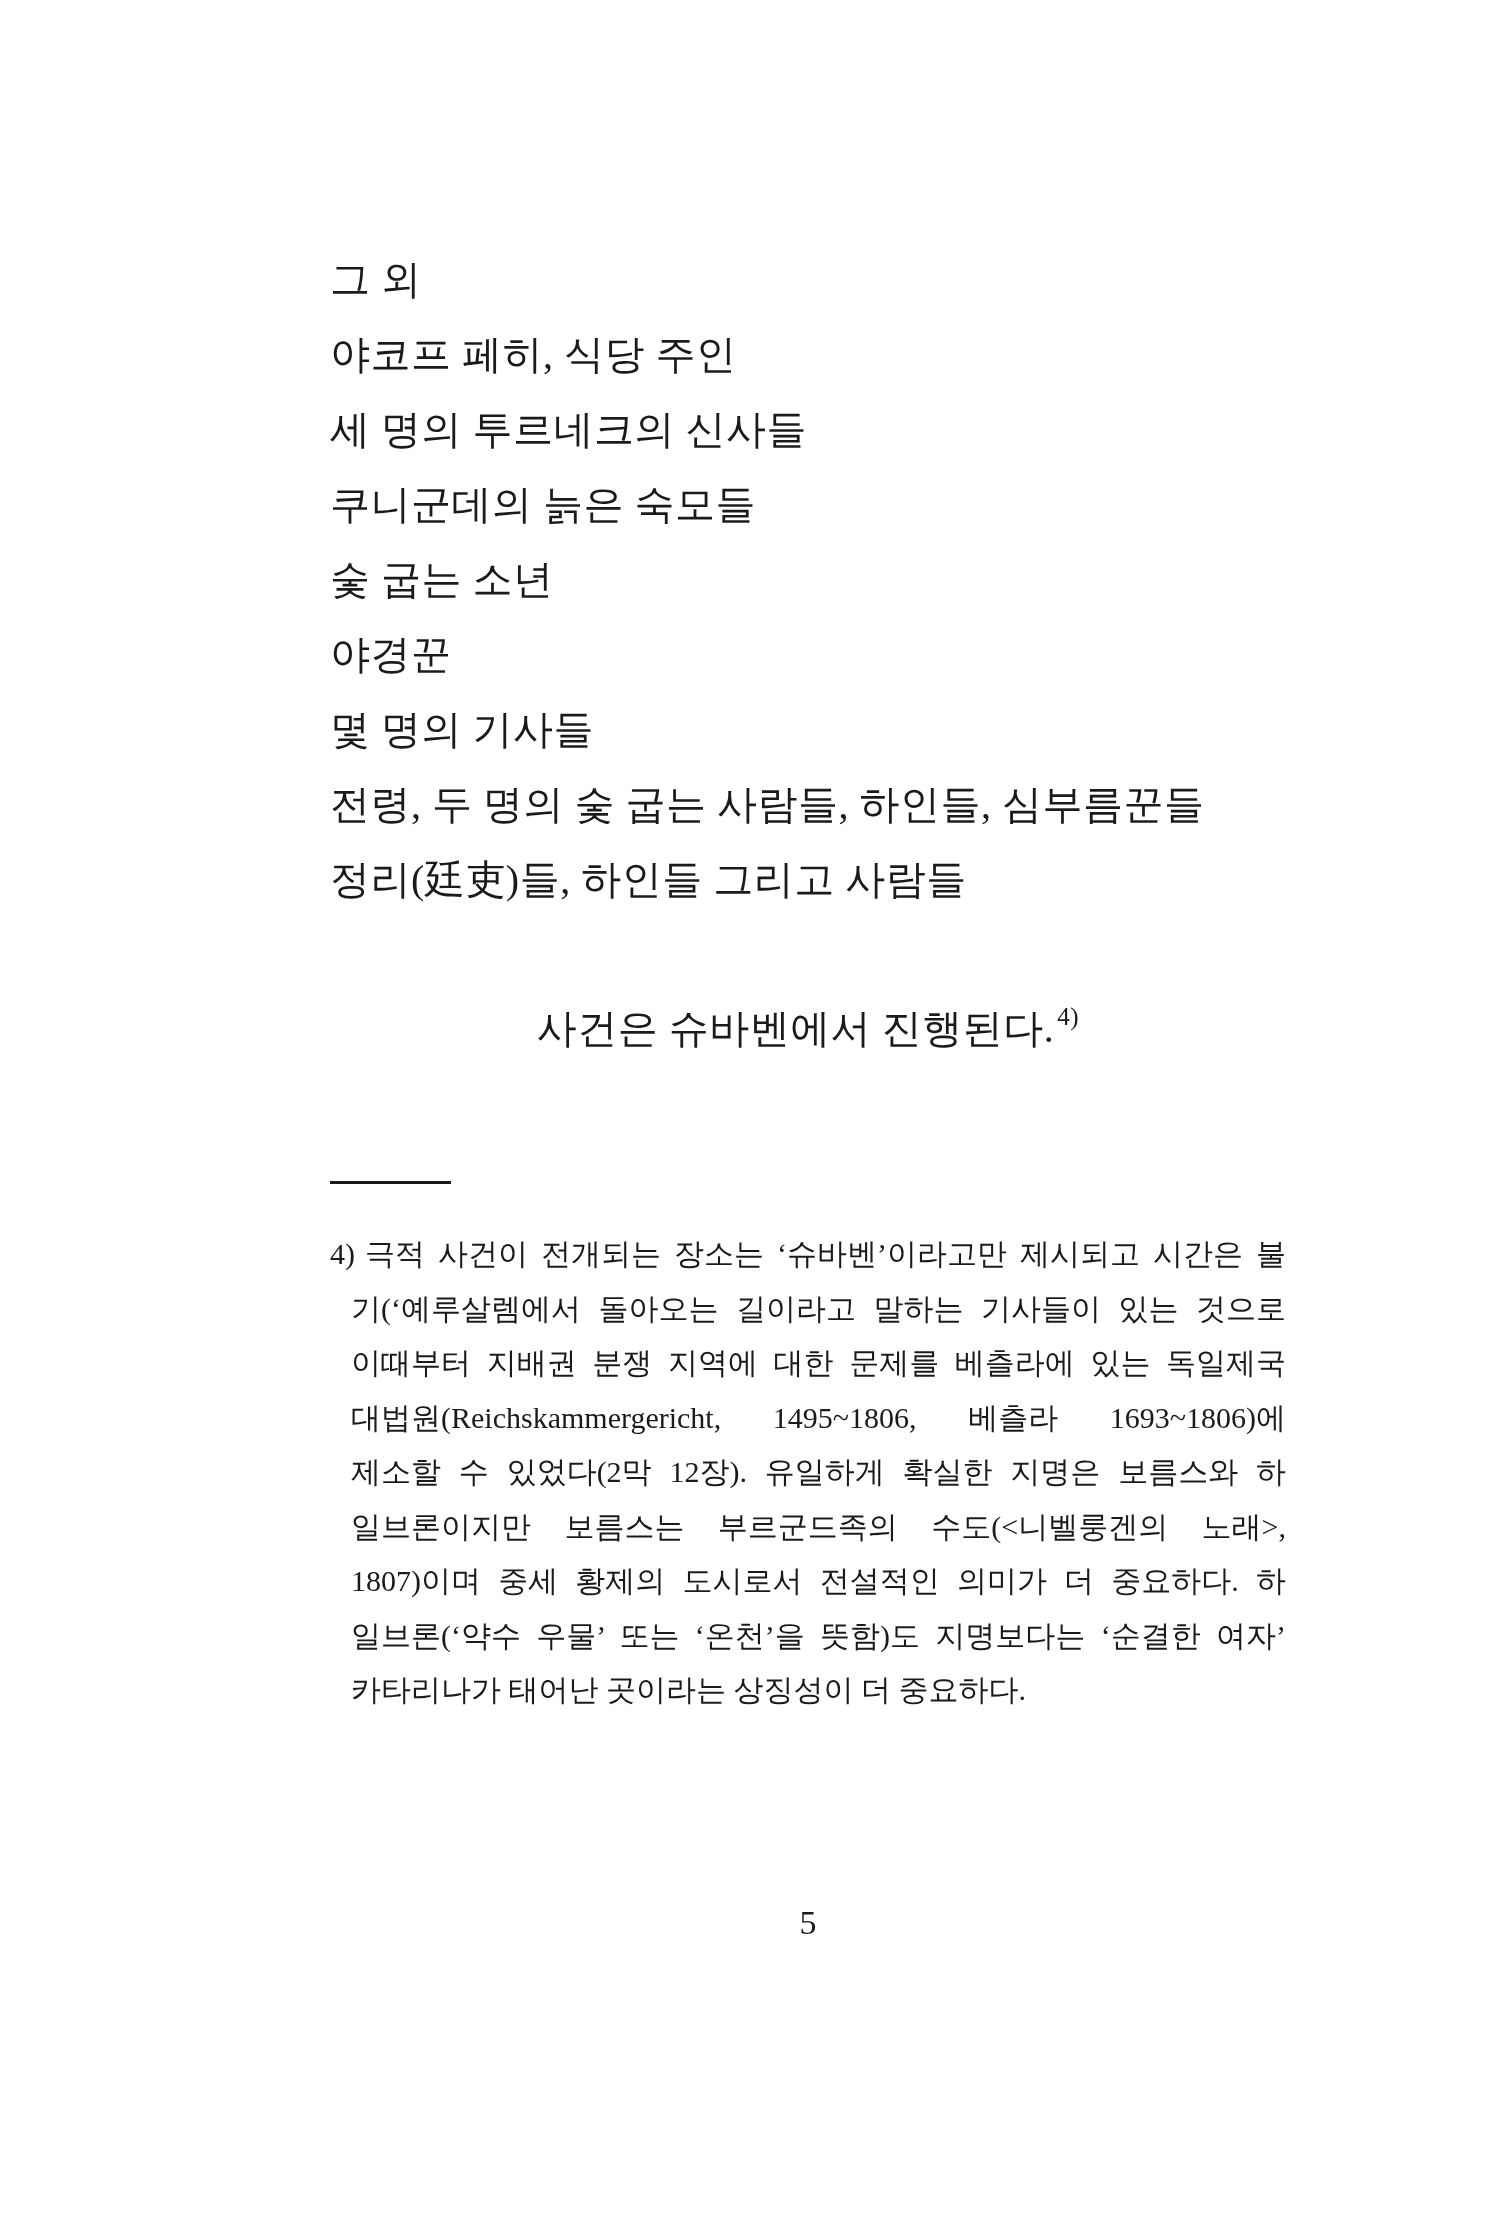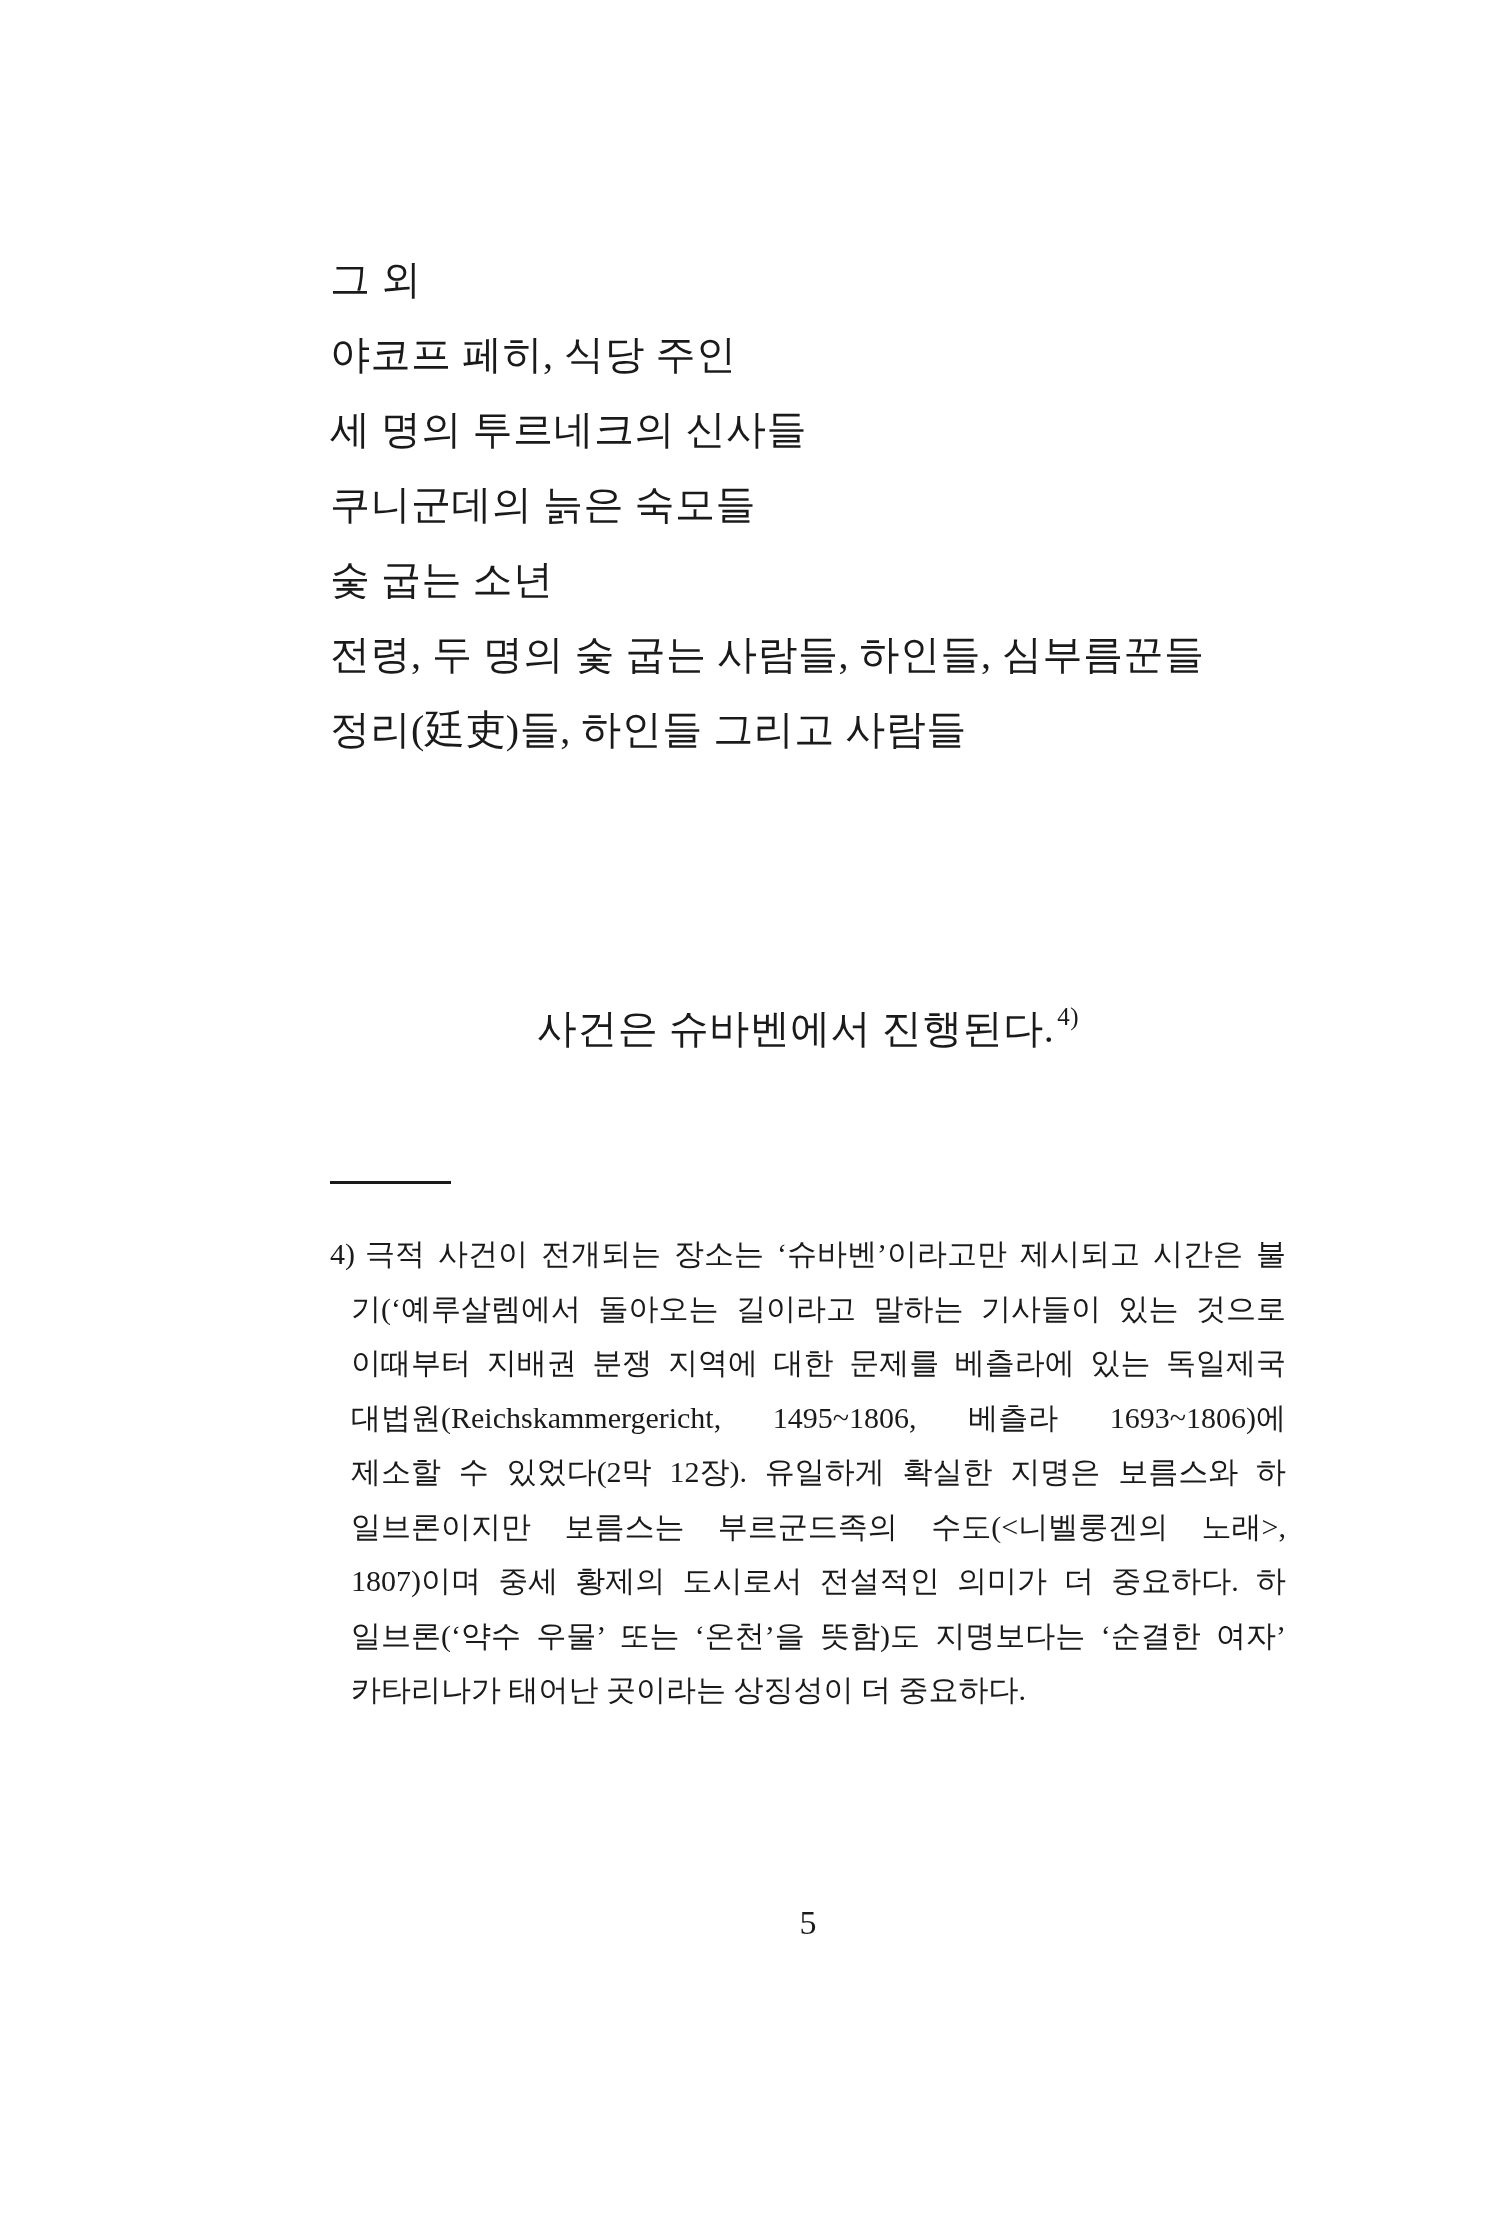--- a/index.html
+++ b/index.html
@@ -90,20 +90,22 @@
 <body>
 
 <div class="page">
 
   <div class="cast-list">
     <div>그 외</div>
     <div>야코프 페히, 식당 주인</div>
     <div>세 명의 투르네크의 신사들</div>
     <div>쿠니군데의 늙은 숙모들</div>
     <div>숯 굽는 소년</div>
+    <div>야경꾼</div>
+    <div>몇 명의 기사들</div>
     <div>전령, 두 명의 숯 굽는 사람들, 하인들, 심부름꾼들</div>
     <div>정리(廷吏)들, 하인들 그리고 사람들</div>
   </div>
 
   <div class="setting-line">
     <span>사건은 슈바벤에서 진행된다.</span><span class="fn-ref">4)</span>
   </div>
 
   <div class="footnote-divider"></div>
 

